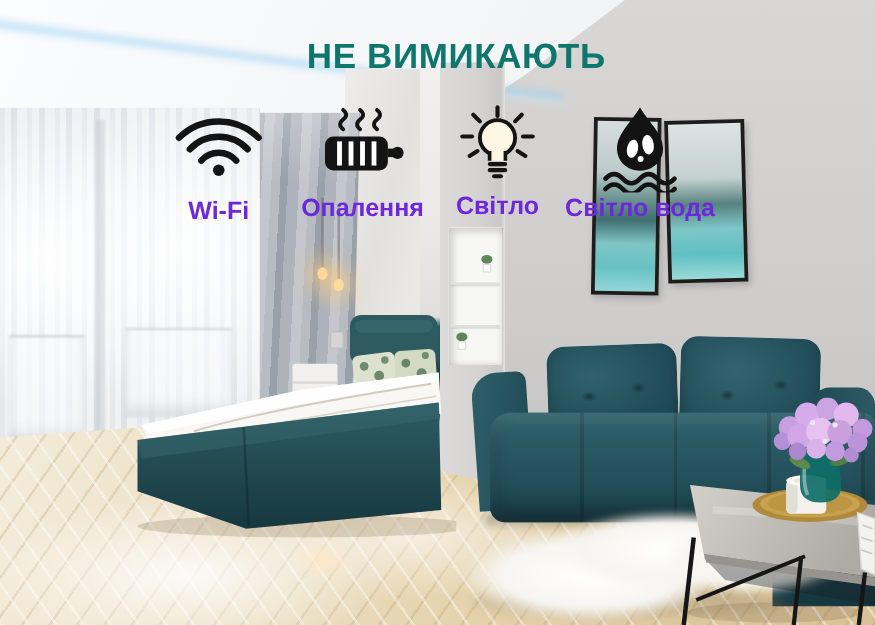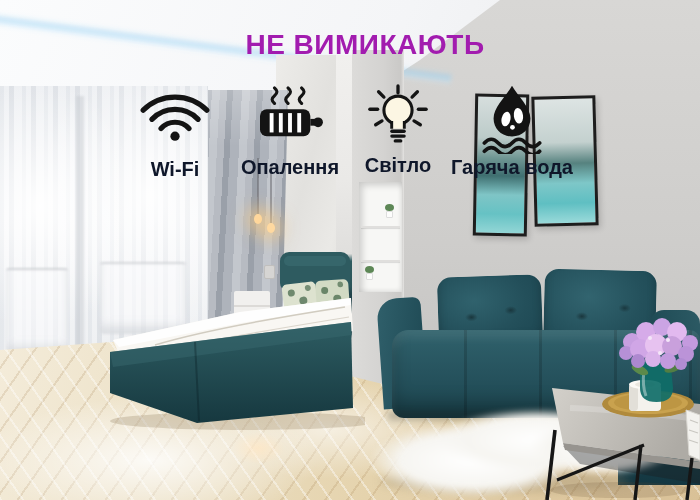--- a/index.html
+++ b/index.html
@@ -117,23 +117,23 @@
   .rug .b2{left:70px;top:0;width:200px;height:64px;border-radius:55% 45% 50% 50%/60% 50% 45% 55%;}
   .rug .b3{left:160px;top:10px;width:150px;height:58px;border-radius:50% 50% 55% 45%/55% 45% 55% 50%;}
   .rug-shadow{left:380px;top:470px;width:250px;height:22px;filter:blur(5px);
     background:rgba(150,135,105,.35);border-radius:50%;}
 
   
   .table-svg{left:540px;top:318px;width:160px;height:182px;}
 
   
   .title{left:0;top:29px;width:700px;padding-left:30px;text-align:center;
-    font-size:28px;font-weight:700;letter-spacing:.5px;color:#a21caf;}
+    font-size:28px;font-weight:700;letter-spacing:.5px;color:#0f766e;}
   .feature{display:flex;flex-direction:column;align-items:center;position:absolute;}
-  .feature .label{position:static;font-size:20px;font-weight:600;color:#0f172a;white-space:nowrap;}
+  .feature .label{position:static;font-size:20px;font-weight:600;color:#6d28d9;white-space:nowrap;}
   .f-wifi{left:130px;top:88px;width:90px;}
   .f-heat{left:235px;top:86px;width:110px;}
   .f-light{left:352px;top:84px;width:92px;}
   .f-water{left:446px;top:84px;width:132px;}
   .feature svg{position:static;display:block;}
   .f-wifi .label{margin-top:16px;}
   .f-heat .label{margin-top:10px;}
   .f-light .label{margin-top:4px;}
   .f-water .label{margin-top:2px;}
 </style>
@@ -339,17 +339,17 @@
 
     <div class="feature f-water">
       <svg width="66" height="70" viewBox="0 0 66 76" xmlns="http://www.w3.org/2000/svg">
         <path d="M33 2 C27 13 13 25 13 37.5 C13 49 22 57 33 57 C44 57 53 49 53 37.5 C53 25 39 13 33 2 Z" fill="#131313"></path>
         <ellipse cx="26.5" cy="38" rx="4.8" ry="8" fill="#ffffff" transform="rotate(12 26.5 38)"></ellipse>
         <ellipse cx="40" cy="34.5" rx="5" ry="8.5" fill="#ffffff" transform="rotate(-8 40 34.5)"></ellipse>
         <circle cx="33.5" cy="47" r="2.6" fill="#ffffff"></circle>
         <path d="M3 64 q7.5 -8 15 0 t15 0 t15 0 t15 0" fill="none" stroke="#131313" stroke-width="4" stroke-linecap="round"></path>
         <path d="M3 73 q7.5 -8 15 0 t15 0 t15 0 t15 0" fill="none" stroke="#131313" stroke-width="4" stroke-linecap="round"></path>
       </svg>
-      <div class="label">Гаряча вода</div>
+      <div class="label">Світло вода</div>
     </div>
   </div>
 
 </div>
 
 </body></html>

